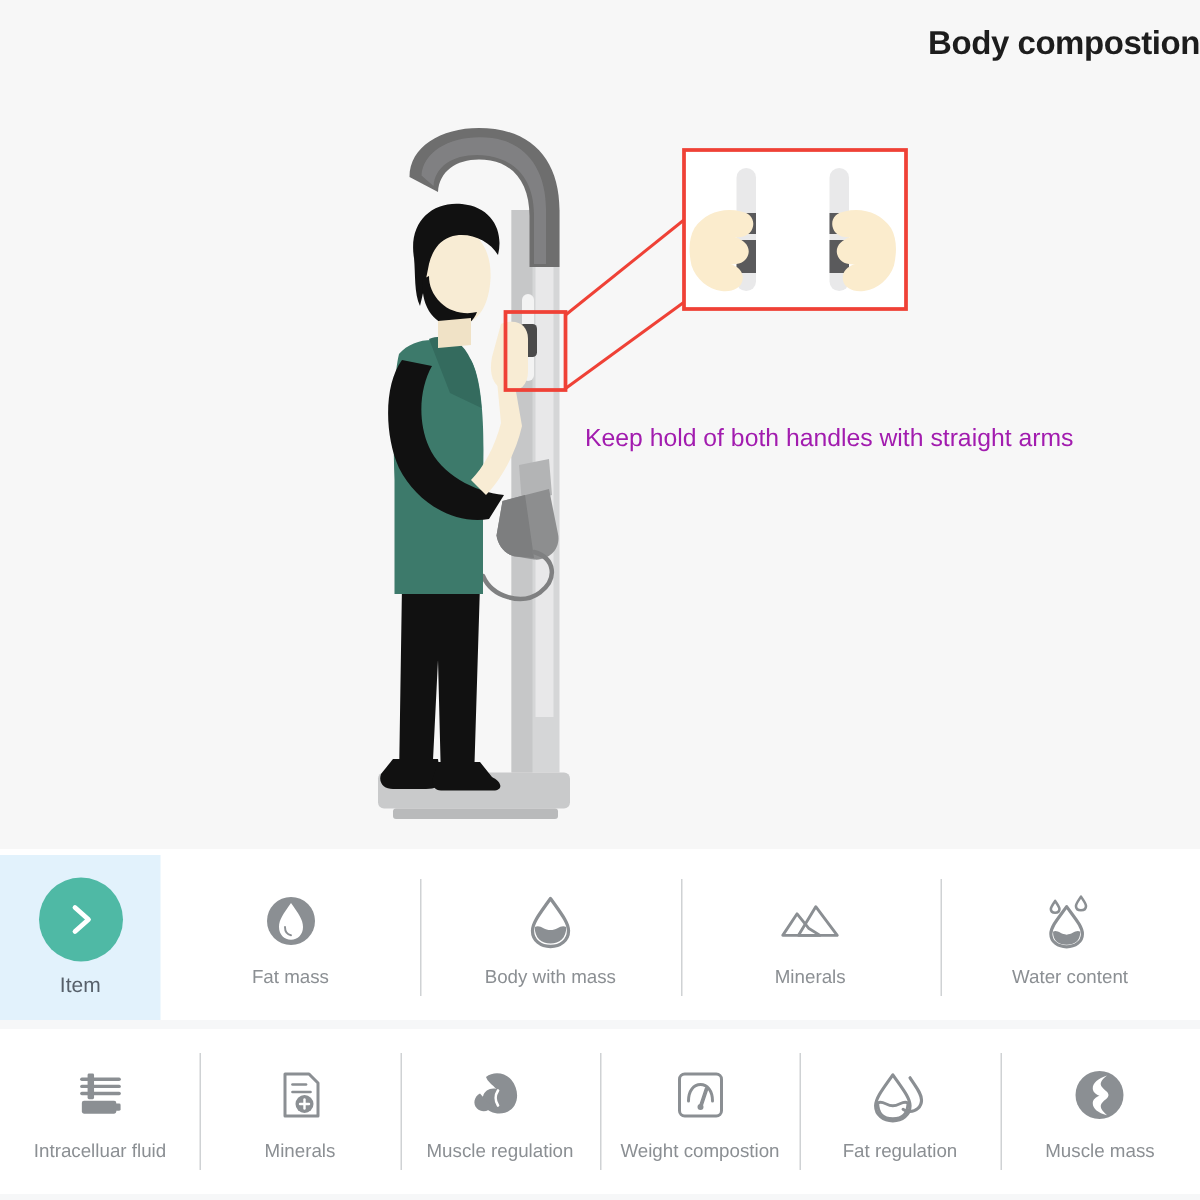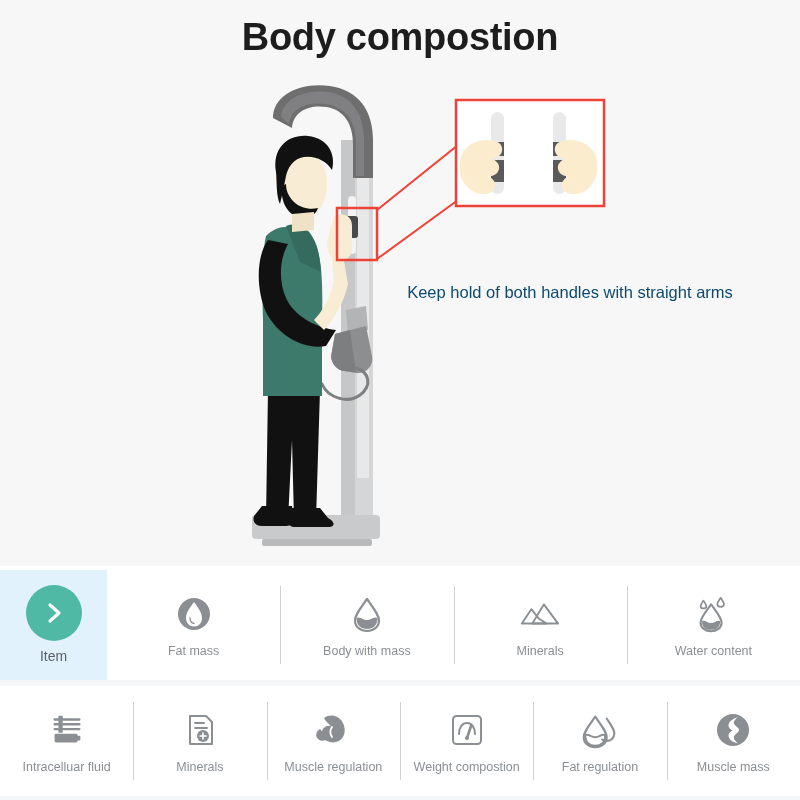--- a/index.html
+++ b/index.html
@@ -12,28 +12,28 @@
   #root { position: relative; width: 800px; height: 800px; }
 
   
   .illus-panel {
     position: absolute; left: 0; top: 0;
     width: 800px; height: 566px;
     background: #f7f7f7;
   }
   .page-title {
     position: absolute; left: 0; top: 16px; width: 800px;
-    text-align: center;
-    font-size: 38px; font-weight: bold; color: #1d1d1d;
+    text-align: right;
+    font-size: 22px; font-weight: bold; color: #1d1d1d;
     letter-spacing: -0.3px;
   }
   .instruction {
     position: absolute; left: 390px; top: 281px; width: 360px;
-    text-align: center; line-height: 1.45;
-    font-size: 16.5px; color: #0c4a6e;
+    line-height: 1.45;
+    font-size: 16.5px; color: #a21caf;
   }
   .illus-svg { position: absolute; left: 0; top: 0; }
 
   
   .icon-row {
     position: absolute; left: 0; width: 800px; height: 110px;
     background: #ffffff; display: flex;
   }
   .row1 { top: 570px; }
   .row2 { top: 686px; }

